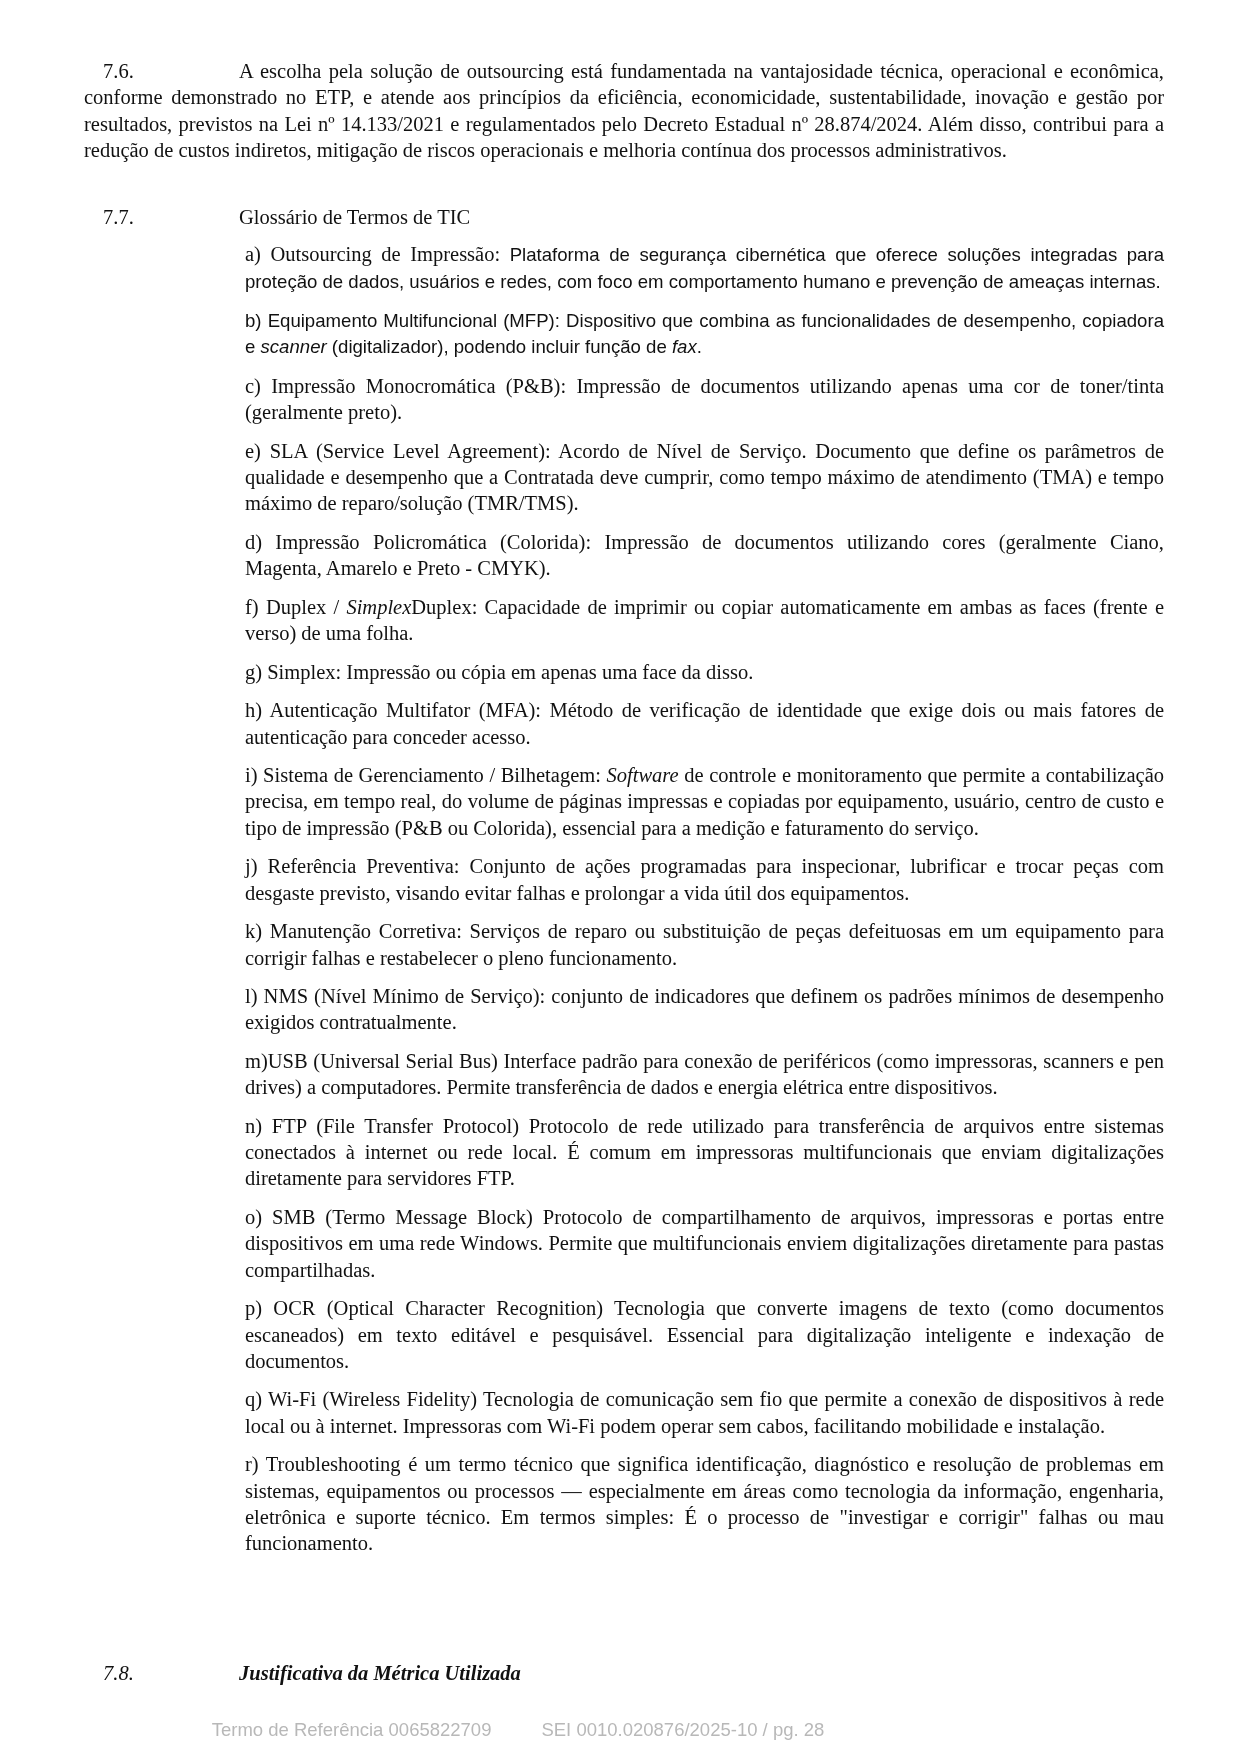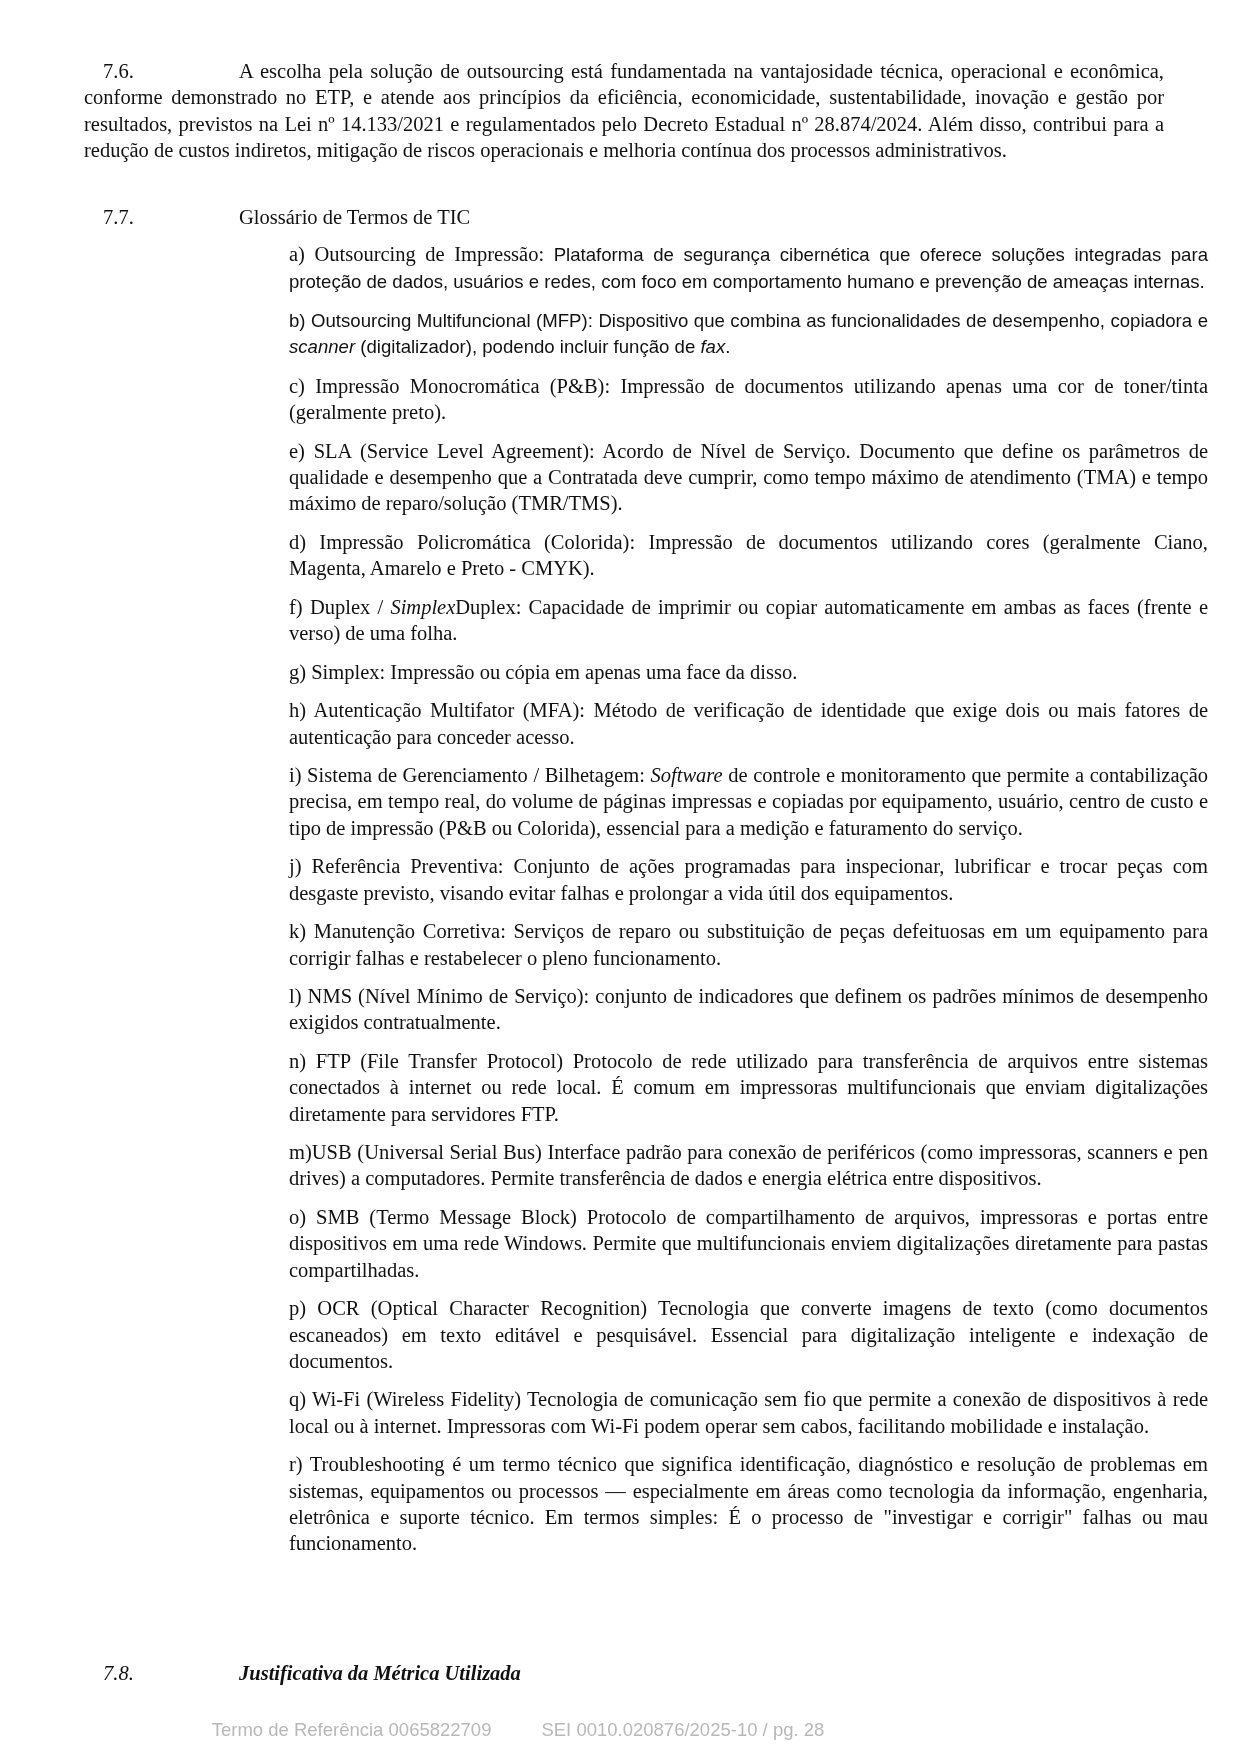--- a/index.html
+++ b/index.html
@@ -31,27 +31,27 @@
 <div class="page">
 
   <div class="para" style="top:58px;">
     <span class="num">7.6.</span><span>A escolha pela solução de outsourcing está fundamentada na vantajosidade técnica, operacional e econômica, conforme demonstrado no ETP, e atende aos princípios da eficiência, economicidade, sustentabilidade, inovação e gestão por resultados, previstos na Lei nº 14.133/2021 e regulamentados pelo Decreto Estadual nº 28.874/2024. Além disso, contribui para a redução de custos indiretos, mitigação de riscos operacionais e melhoria contínua dos processos administrativos.</span>
   </div>
 
   <div class="heading" style="top:204px;">
     <span class="num">7.7.</span><span>Glossário de Termos de TIC</span>
   </div>
 
-  <div class="items" style="top:241px;margin-left:44px;">
+  <div class="items" style="top:241px;">
     <p class="item">
       <span>a) Outsourcing de Impressão:</span>
       <span class="sans">Plataforma de segurança cibernética que oferece soluções integradas para proteção de dados, usuários e redes, com foco em comportamento humano e prevenção de ameaças internas.</span>
     </p>
     <p class="item sans">
-      <span>b) Outsourcing Multifuncional (MFP):</span>
+      <span>b) Equipamento Multifuncional (MFP):</span>
       <span>Dispositivo que combina as funcionalidades de desempenho, copiadora e</span>
       <span class="it">scanner</span>
       <span>(digitalizador), podendo incluir função de</span>
       <span class="it">fax</span><span>.</span>
     </p>
     <p class="item">c) Impressão Monocromática (P&amp;B): Impressão de documentos utilizando apenas uma cor de toner/tinta (geralmente preto).</p>
     <p class="item">e) SLA (Service Level Agreement): Acordo de Nível de Serviço. Documento que define os parâmetros de qualidade e desempenho que a Contratada deve cumprir, como tempo máximo de atendimento (TMA) e tempo máximo de reparo/solução (TMR/TMS).</p>
     <p class="item">d) Impressão Policromática (Colorida): Impressão de documentos utilizando cores (geralmente Ciano, Magenta, Amarelo e Preto - CMYK).</p>
     <p class="item">
       <span>f) Duplex /</span>
@@ -60,22 +60,22 @@
     <p class="item">g) Simplex: Impressão ou cópia em apenas uma face da disso.</p>
     <p class="item">h) Autenticação Multifator (MFA): Método de verificação de identidade que exige dois ou mais fatores de autenticação para conceder acesso.</p>
     <p class="item">
       <span>i) Sistema de Gerenciamento / Bilhetagem:</span>
       <span class="it">Software</span>
       <span>de controle e monitoramento que permite a contabilização precisa, em tempo real, do volume de páginas impressas e copiadas por equipamento, usuário, centro de custo e tipo de impressão (P&amp;B ou Colorida), essencial para a medição e faturamento do serviço.</span>
     </p>
     <p class="item">j) Referência Preventiva: Conjunto de ações programadas para inspecionar, lubrificar e trocar peças com desgaste previsto, visando evitar falhas e prolongar a vida útil dos equipamentos.</p>
     <p class="item">k) Manutenção Corretiva: Serviços de reparo ou substituição de peças defeituosas em um equipamento para corrigir falhas e restabelecer o pleno funcionamento.</p>
     <p class="item">l) NMS (Nível Mínimo de Serviço): conjunto de indicadores que definem os padrões mínimos de desempenho exigidos contratualmente.</p>
+    <p class="item">m)USB (Universal Serial Bus) Interface padrão para conexão de periféricos (como impressoras, scanners e pen drives) a computadores. Permite transferência de dados e energia elétrica entre dispositivos.</p>
     <p class="item">n) FTP (File Transfer Protocol) Protocolo de rede utilizado para transferência de arquivos entre sistemas conectados à internet ou rede local. É comum em impressoras multifuncionais que enviam digitalizações diretamente para servidores FTP.</p>
-    <p class="item">m)USB (Universal Serial Bus) Interface padrão para conexão de periféricos (como impressoras, scanners e pen drives) a computadores. Permite transferência de dados e energia elétrica entre dispositivos.</p>
     <p class="item">o) SMB (Termo Message Block) Protocolo de compartilhamento de arquivos, impressoras e portas entre dispositivos em uma rede Windows. Permite que multifuncionais enviem digitalizações diretamente para pastas compartilhadas.</p>
     <p class="item">p) OCR (Optical Character Recognition) Tecnologia que converte imagens de texto (como documentos escaneados) em texto editável e pesquisável. Essencial para digitalização inteligente e indexação de documentos.</p>
     <p class="item">q) Wi-Fi (Wireless Fidelity) Tecnologia de comunicação sem fio que permite a conexão de dispositivos à rede local ou à internet. Impressoras com Wi-Fi podem operar sem cabos, facilitando mobilidade e instalação.</p>
     <p class="item">r) Troubleshooting é um termo técnico que significa identificação, diagnóstico e resolução de problemas em sistemas, equipamentos ou processos — especialmente em áreas como tecnologia da informação, engenharia, eletrônica e suporte técnico. Em termos simples: É o processo de "investigar e corrigir" falhas ou mau funcionamento.</p>
   </div>
 
   <div class="heading" style="top:1660px;font-style:italic;">
     <span class="num">7.8.</span><span class="bold">Justificativa da Métrica Utilizada</span>
   </div>
 

